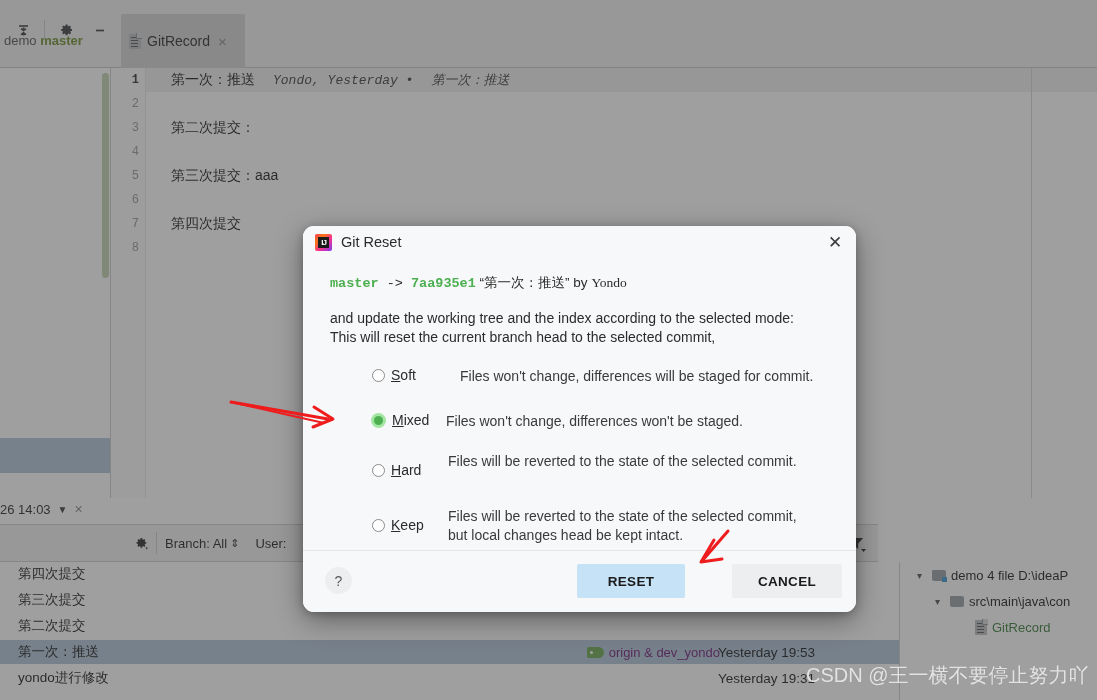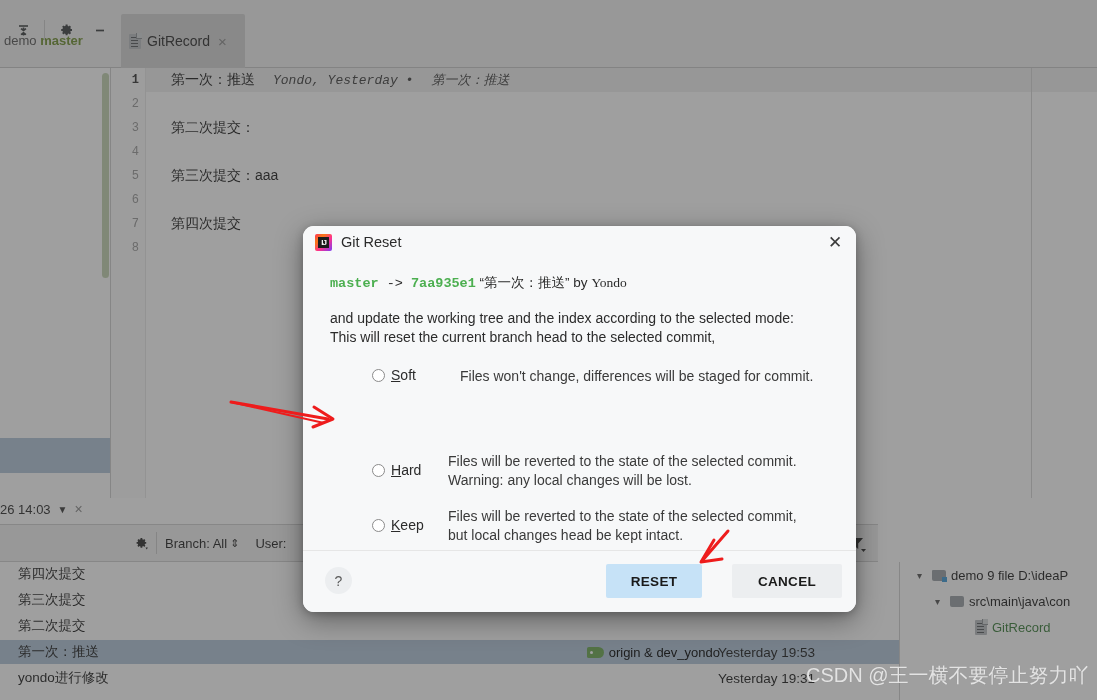--- a/index.html
+++ b/index.html
@@ -147,21 +147,21 @@
   .commit-row {
     position: absolute; left: 0; width: 900px; height: 24px;
     display: flex; align-items: center;
     font-size: 13.5px; color: #1a1a1a;
   }
   .commit-row.sel { background: #b0c4d8; width: 900px; }
   .commit-subject { position: absolute; left: 18px; }
   .commit-ref {
     position: absolute; right: 180px;
     display:flex; align-items:center; gap:5px;
-    font-size: 13px; color:#000000;
+    font-size: 13px; color:#701a75;
   }
   .tag-ic {
     width: 17px; height: 11px; position: relative; display:inline-block;
     background: #6aa84f; border-radius: 2px 6px 6px 2px;
   }
   .tag-ic::after { content:""; position:absolute; left:3px; top:4px; width:3px;height:3px;border-radius:50%;background:#fff;}
   .commit-date {
     position: absolute; left: 718px;
     font-size: 13.5px; font-weight: normal; color: #1a1a1a;
   }
@@ -285,21 +285,21 @@
     display:flex;align-items:center;justify-content:center;
     font-size: 14px; color: #5a5a5a;
   }
   .btn {
     position: absolute; top: 13px;
     height: 34px;
     display:flex;align-items:center;justify-content:center;
     font-size: 13.5px; font-weight: bold; letter-spacing: .3px;
     color: #1a1a1a; border-radius: 2px;
   }
-  .btn-reset { right: 154px; width: 96px; background: #c6e2f7; }
+  .btn-reset { right: 171px; width: 108px; background: #c6e2f7; }
   .btn-cancel { right: 14px; width: 110px; background: #eceef0; }
 
   
   .arrow-svg { position:absolute; pointer-events:none; }
 
   
   .watermark {
     position: absolute; left: 806px; top: 662px;
     font-size: 20px; color: rgba(245,245,245,0.82);
     font-family: "Liberation Sans", sans-serif;
@@ -473,21 +473,21 @@
         <span class="commit-subject">yondo进行修改</span>
         <span class="commit-date">Yesterday 19:31</span>
       </div>
     </div>
     <div class="log-vsep1"></div>
 
     <div class="tree">
       <div class="tree-row" style="top:6px; left:12px">
         <span class="chev">▾</span>
         <span class="folder-ic tagged"></span>
-        <span>demo  9 file  D:\ideaP</span>
+        <span>demo  4 file  D:\ideaP</span>
       </div>
       <div class="tree-row" style="top:32px; left:30px">
         <span class="chev">▾</span>
         <span class="folder-ic"></span>
         <span>src\main\java\con</span>
       </div>
       <div class="tree-row" style="top:58px; left:70px">
         <span class="doc-icon"></span>
         <span class="tree-green">GitRecord</span>
       </div>
@@ -525,29 +525,37 @@
         <div class="opt-row" style="top:0px">
           <div class="radio-cell">
             <span class="radio"></span>
             <span class="opt-label"><span class="mn">S</span><span>oft</span></span>
           </div>
           <div style="margin-left:20px">
             <div class="opt-desc">Files won't change, differences will be staged for commit.</div>
           </div>
         </div>
 
+        <div class="opt-row" style="top:45px">
+          <div class="radio-cell" style="padding-left:41px">
+            <span class="radio checked"></span>
+            <span class="opt-label"><span class="mn">M</span><span>ixed</span></span>
+          </div>
+          <div style="margin-left:6px">
+            <div class="opt-desc">Files won't change, differences won't be staged.</div>
+          </div>
+        </div>
 
         <div class="opt-row" style="top:85px">
           <div class="radio-cell" style="padding-top:10px">
             <span class="radio"></span>
             <span class="opt-label"><span class="mn">H</span><span>ard</span></span>
           </div>
           <div style="margin-left:8px">
             <div class="opt-desc">Files will be reverted to the state of the selected commit.</div>
-            <div class="opt-desc">Warning: any local changes will be lost.</div>
           </div>
         </div>
 
         <div class="opt-row" style="top:140px">
           <div class="radio-cell" style="padding-top:10px">
             <span class="radio"></span>
             <span class="opt-label"><span class="mn">K</span><span>eep</span></span>
           </div>
           <div style="margin-left:8px">
             <div class="opt-desc">Files will be reverted to the state of the selected commit,</div>

